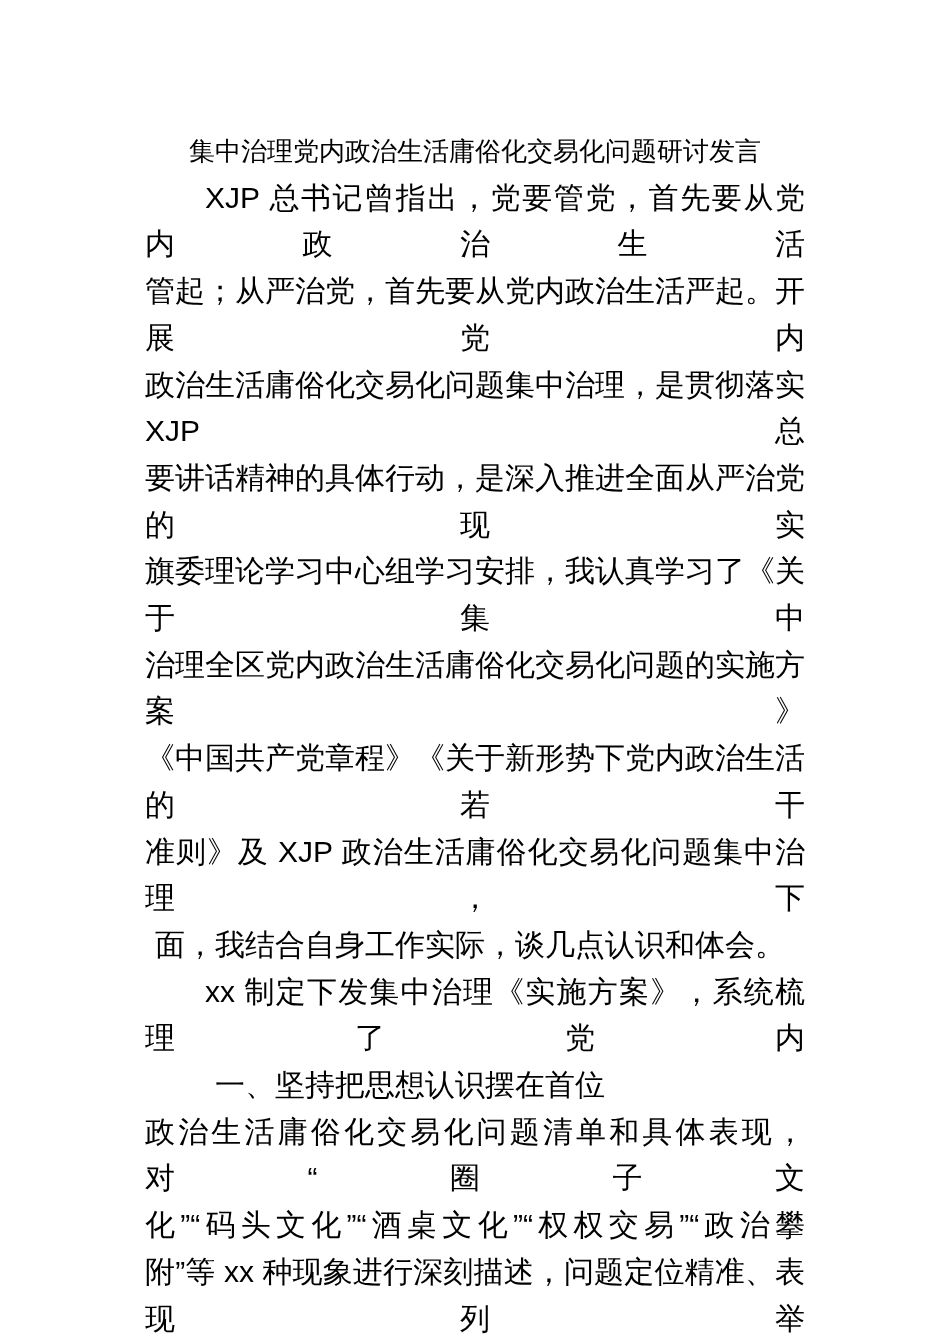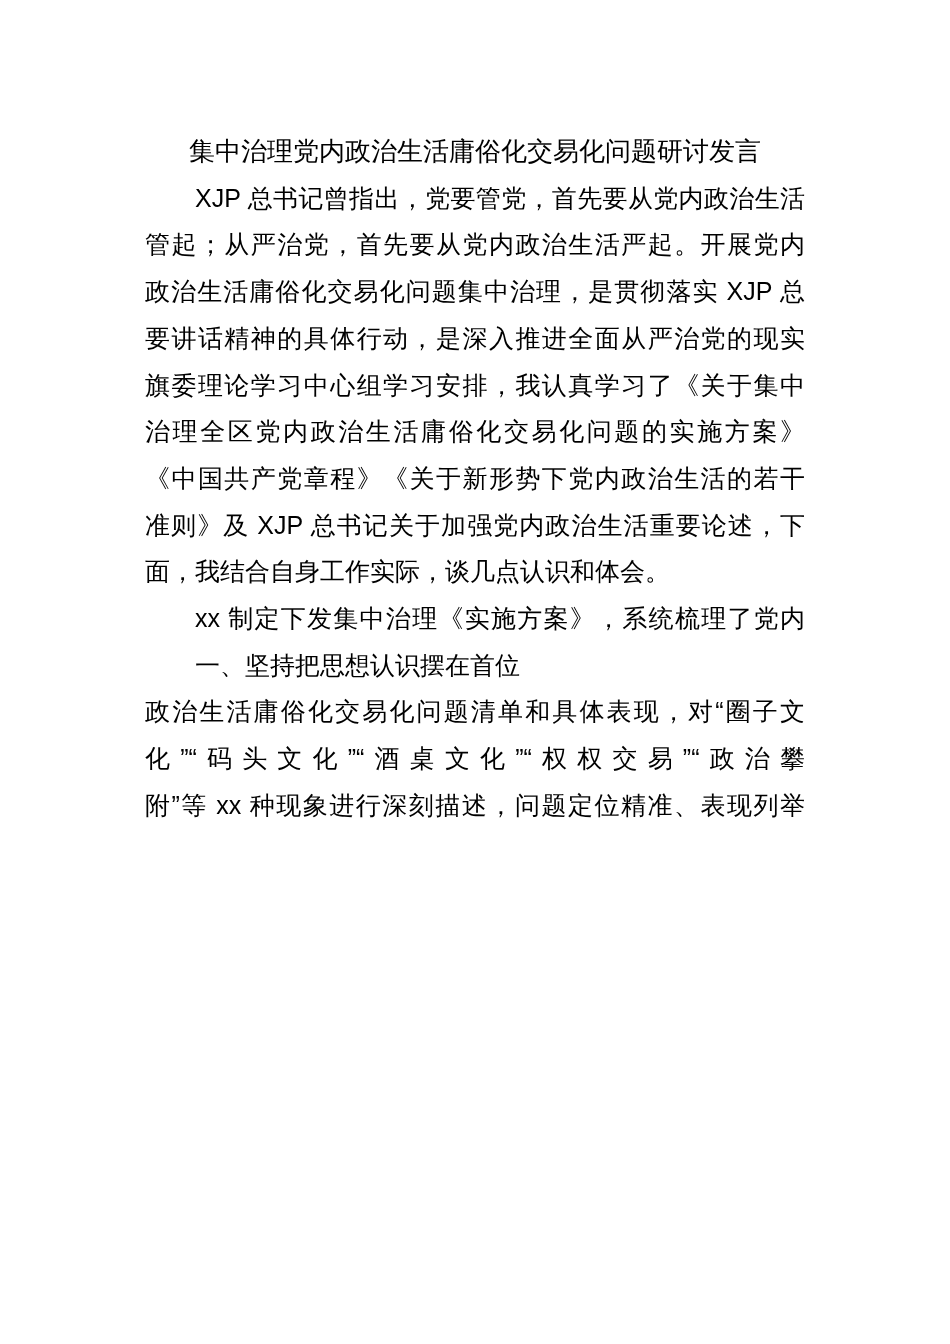--- a/index.html
+++ b/index.html
@@ -20,56 +20,57 @@
     font-family: "Liberation Sans", sans-serif;
     color: #000000;
   }
   .content {
     position: absolute;
     left: 145px;
     top: 128px;
     width: 660px;
   }
   .line {
-    font-size: 25px;
+    font-size: 30px;
     line-height: 46.7px;
     letter-spacing: 0;
     white-space: normal;
   }
   .line.title {
     font-size: 26px;
   }
   .line.center {
     text-align: center;
   }
   .line.justify {
     text-align: justify;
     text-align-last: justify;
   }
   .line.left {
     text-align: left;
+    margin-left: 10px;
   }
   .line.indent {
     text-indent: 2em;
   }
 </style>
 </head>
 <body>
 
 <div class="page" style="background: rgb(255, 255, 255); color: rgb(0, 0, 0);">
   <div class="content">
       <div class="line center title">集中治理党内政治生活庸俗化交易化问题研讨发言</div>
       <div class="line justify indent">XJP 总书记曾指出，党要管党，首先要从党内政治生活</div>
       <div class="line justify">管起；从严治党，首先要从党内政治生活严起。开展党内</div>
       <div class="line justify">政治生活庸俗化交易化问题集中治理，是贯彻落实 XJP 总</div>
       <div class="line justify">要讲话精神的具体行动，是深入推进全面从严治党的现实</div>
       <div class="line justify">旗委理论学习中心组学习安排，我认真学习了《关于集中</div>
       <div class="line justify">治理全区党内政治生活庸俗化交易化问题的实施方案》</div>
       <div class="line justify">《中国共产党章程》《关于新形势下党内政治生活的若干</div>
-      <div class="line justify">准则》及 XJP 总书记关于加强党内政治生活重要论述，下</div>
+      <div class="line justify">准则》及 XJP 政治生活庸俗化交易化问题集中治理，下</div>
       <div class="line left">面，我结合自身工作实际，谈几点认识和体会。</div>
       <div class="line justify indent">xx 制定下发集中治理《实施方案》，系统梳理了党内</div>
       <div class="line left indent heading">一、坚持把思想认识摆在首位</div>
       <div class="line justify">政治生活庸俗化交易化问题清单和具体表现，对“圈子文</div>
       <div class="line justify">化”“码头文化”“酒桌文化”“权权交易”“政治攀</div>
       <div class="line justify">附”等 xx 种现象进行深刻描述，问题定位精准、表现列举</div>
     </div>
 </div>
 
 </body></html>

